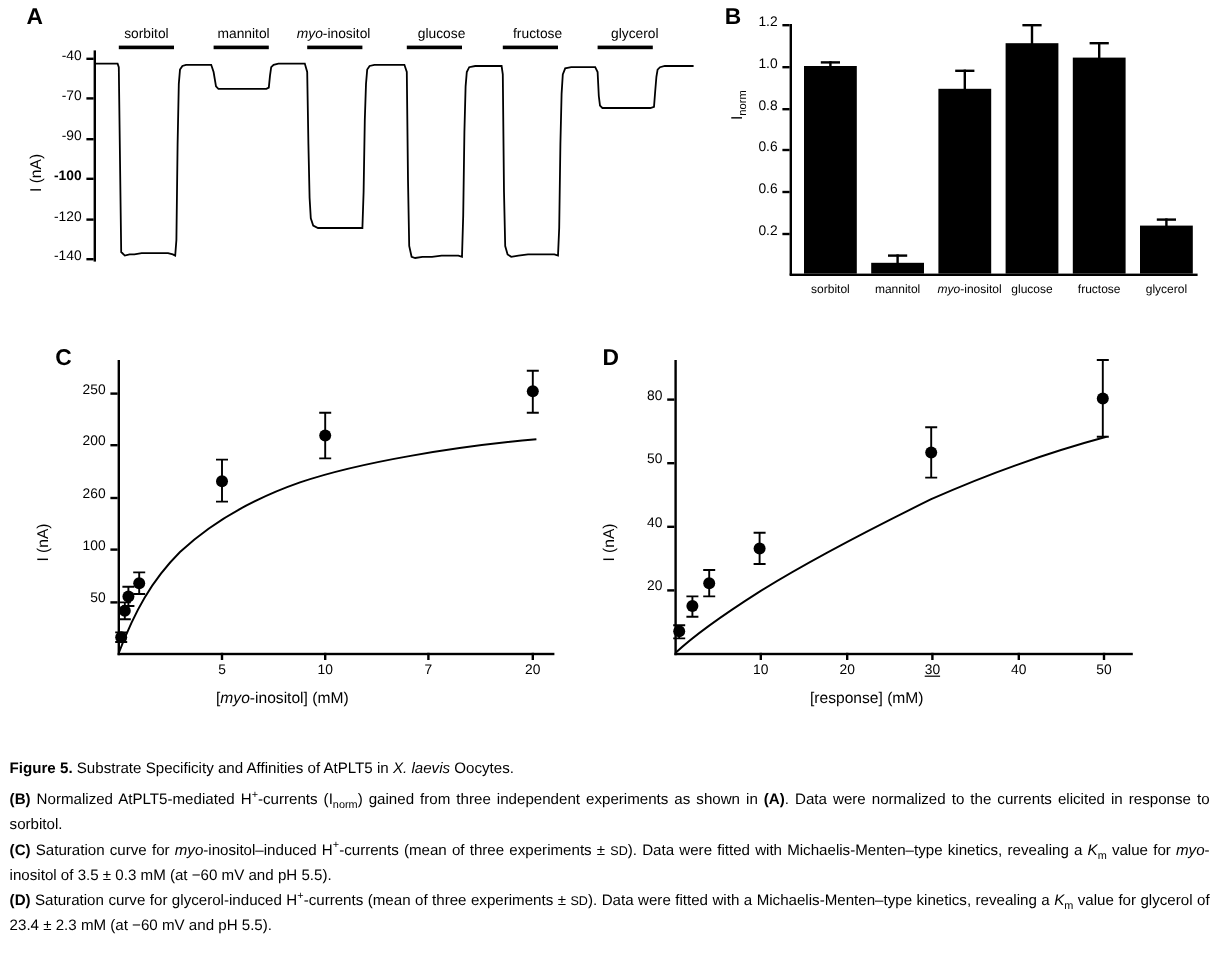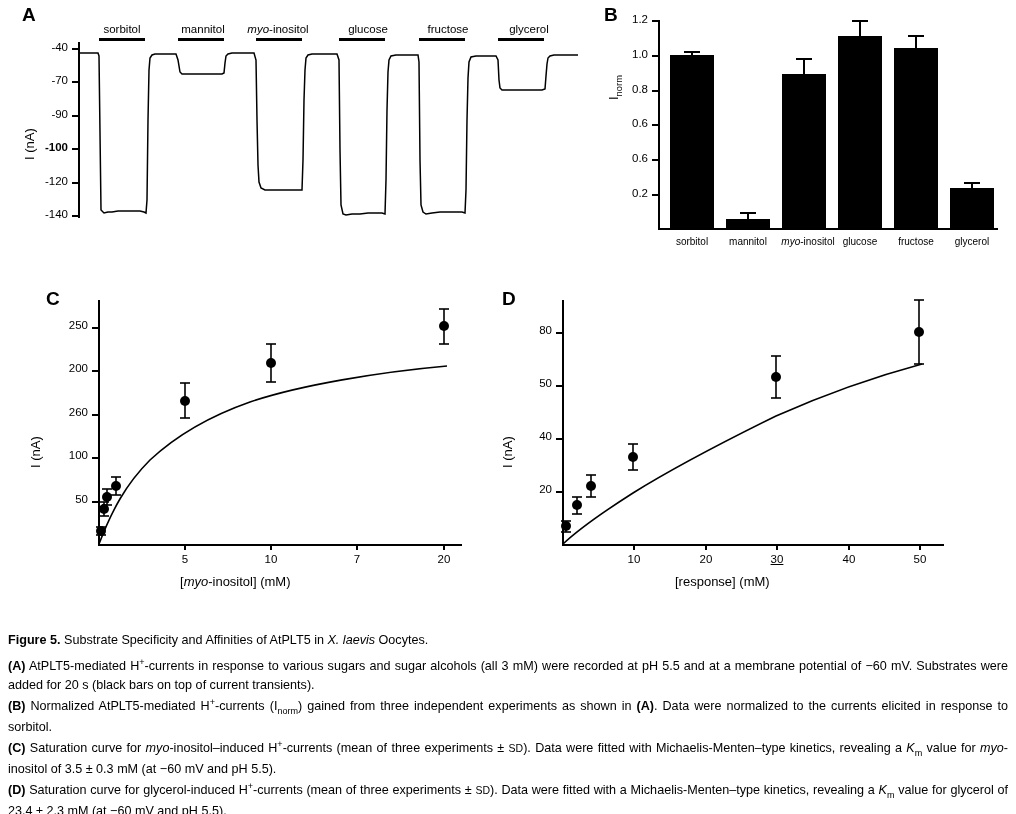--- a/index.html
+++ b/index.html
@@ -305,24 +305,20 @@
     <div class="dot" style="left:271px;top:94px;"></div>
     <div class="dot" style="left:414px;top:49px;"></div>
   </div>
 
   <div id="caption">
     <div class="fig-title">
       <b>Figure 5.</b>
       <span>Substrate Specificity and Affinities of AtPLT5 in <i>X. laevis</i> Oocytes.</span>
     </div>
     <p>
-      <b>(A)</b>
-      AtPLT5-mediated H<sup>+</sup>-currents in response to various sugars and sugar alcohols (all 3 mM) were recorded at pH 5.5 and at a membrane potential of −60 mV. Substrates were added for 20 s (black bars on top of current transients).
-    </p>
-    <p>
       <b>(B)</b>
       Normalized AtPLT5-mediated H<sup>+</sup>-currents (I<sub>norm</sub>) gained from three independent experiments as shown in <b>(A)</b>. Data were normalized to the currents elicited in response to sorbitol.
     </p>
     <p>
       <b>(C)</b>
       Saturation curve for <i>myo</i>-inositol–induced H<sup>+</sup>-currents (mean of three experiments ± <span class="sc">SD</span>). Data were fitted with Michaelis-Menten–type kinetics, revealing a <i>K</i><sub>m</sub> value for <i>myo</i>-inositol of 3.5 ± 0.3 mM (at −60 mV and pH 5.5).
     </p>
     <p>
       <b>(D)</b>
       Saturation curve for glycerol-induced H<sup>+</sup>-currents (mean of three experiments ± <span class="sc">SD</span>). Data were fitted with a Michaelis-Menten–type kinetics, revealing a <i>K</i><sub>m</sub> value for glycerol of 23.4 ± 2.3 mM (at −60 mV and pH 5.5).

